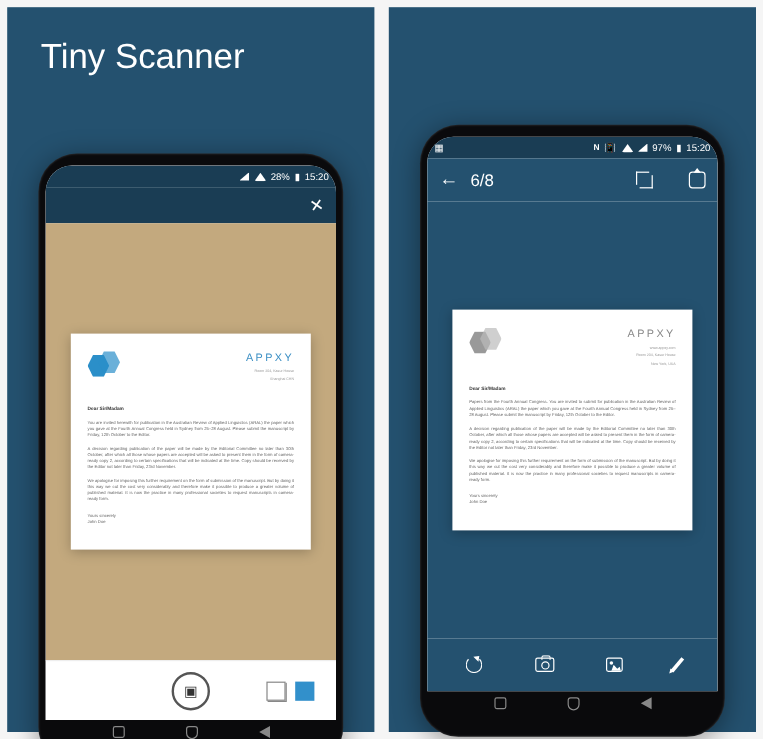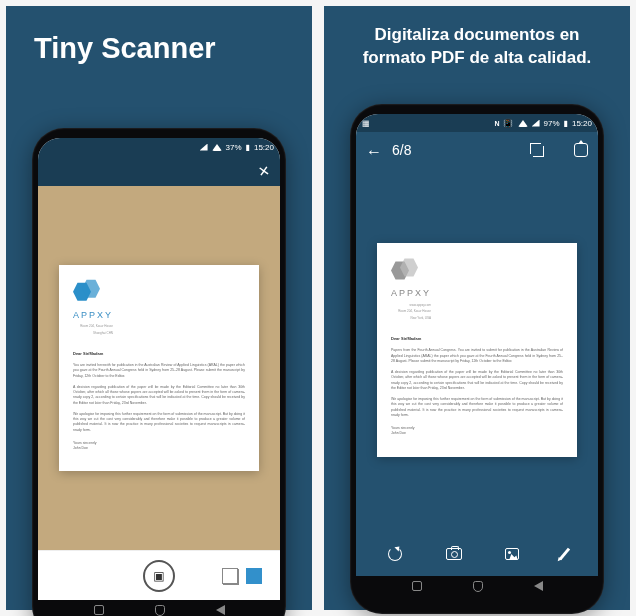--- a/index.html
+++ b/index.html
@@ -20,21 +20,21 @@
   height: 604px;
   background: #24516f;
   position: relative;
   padding: 12px 14px;
   display: flex;
   flex-direction: column;
   align-items: center;
 }
 .panel-title {
   color: #fff;
-  font-weight: 700;
+  font-weight: 400;
   text-align: left;
   width: 100%;
   padding: 14px 0 6px 14px;
 }
 .p1-title { font-size: 29px; }
 .p2-title { font-size: 17px; line-height: 1.35; text-align: center; padding: 6px 10px; }
 .phone {
   position: absolute;
   width: 254px;
   height: 510px;
@@ -107,21 +107,21 @@
 .viewer.navy { background: #24516f; }
 .doc {
   width: 200px;
   background: #fff;
   padding: 14px 14px 20px 14px;
   font-size: 3.5px;
   line-height: 1.5;
   color: #666;
   box-shadow: 0 2px 10px rgba(0,0,0,0.25);
 }
-.doc-header { display:flex; justify-content:space-between; align-items:flex-start; margin-bottom:16px;flex-direction:column; }
+.doc-header { display:flex; justify-content:space-between; align-items:flex-start; margin-bottom:16px; }
 .hex-logo { width:30px; height:30px; position:relative; }
 .hex { position:absolute; width:18px; height:20px; clip-path: polygon(25% 5%,75% 5%,100% 50%,75% 95%,25% 95%,0 50%); }
 .hex1 { background:#2b8fc9; top:3px; left:0; }
 .hex2 { background:#2b8fc9; top:0; left:9px; opacity:0.7; }
 .brand { color:#3b8fc4; font-size:9px; letter-spacing:2px; font-weight:500; }
 .addr { color:#999; font-size:3px; text-align:right; margin-top:2px; }
 .salut { font-weight:bold; margin-bottom:6px; font-size:4px; color:#333; }
 .para { margin-bottom:6px; text-align:justify; }
 .sign { margin-top:8px; }
 .bottombar {
@@ -176,21 +176,21 @@
 
 <div class="container">
 
   <div class="panel">
     <div class="panel-title p1-title">Tiny Scanner</div>
     <div class="phone phone1">
       <div class="screen">
         <div class="statusbar">
           <span class="sig"></span>
           <span class="wifi"></span>
-          <span>37%</span>
+          <span>28%</span>
           <span>▮</span>
           <span>15:20</span>
         </div>
         <div class="topbar">
           <span class="flash-icon">✕</span>
         </div>
         <div class="viewer tan">
           <div class="doc">
             <div class="doc-header">
               <div class="hex-logo">
@@ -223,21 +223,20 @@
       </div>
       <div class="softkeys">
         <div class="sk sk-recent"></div>
         <div class="sk sk-home"></div>
         <div class="sk-back"></div>
       </div>
     </div>
   </div>
 
   <div class="panel">
-    <div class="panel-title p2-title">Digitaliza documentos en formato PDF de alta calidad.</div>
     <div class="phone phone2">
       <div class="screen">
         <div class="statusbar">
           <span class="left">
             <span>▦</span>
           </span>
           <span class="nfc-icon">N</span>
           <span>📳</span>
           <span class="wifi"></span>
           <span class="sig"></span>

